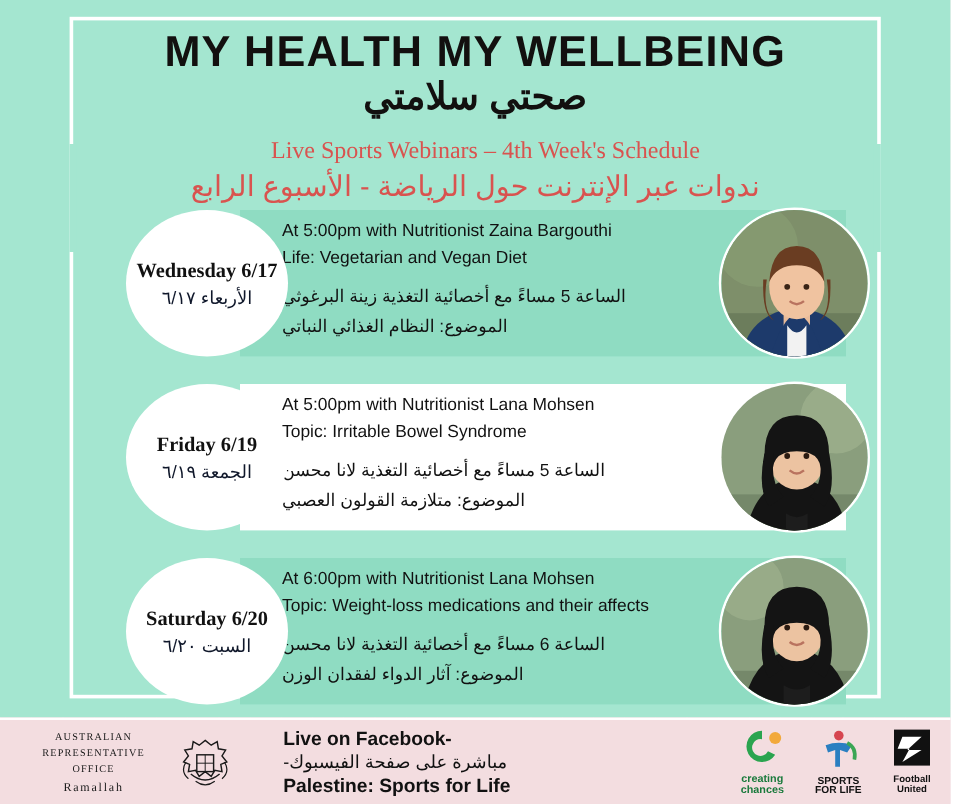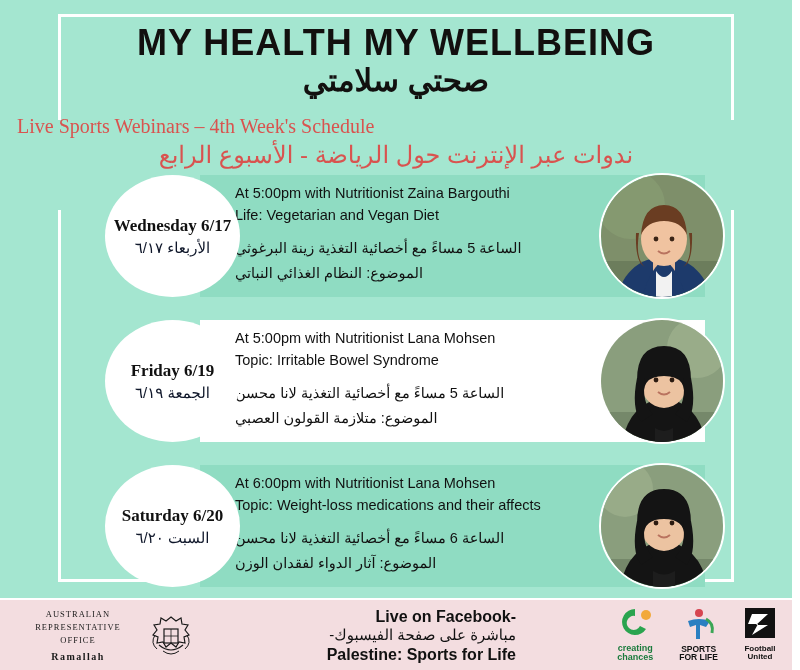--- a/index.html
+++ b/index.html
@@ -50,21 +50,21 @@
   .title-ar{
     position:absolute; left:0; right:0; top:62px;
     text-align:center;
     font-size:31px;
     font-weight:bold;
     color:#12100f;
     direction:rtl;
   }
   .subtitle{
     position:absolute; left:0; right:0; top:115px;
-    text-align:left;
+    text-align:center;
     font-size:20px;
     color:#d9534f;
     font-family:"Liberation Serif", serif;
     padding-left:17px;
   }
   .subtitle-ar{
     position:absolute; left:0; right:0; top:141px;
     text-align:center;
     font-size:24px;
     color:#d9534f;
@@ -162,28 +162,28 @@
   }
   .aus-text{
     font-family:"Liberation Serif", serif;
     font-size:8.5px;
     letter-spacing:1px;
     color:#1a1a1a;
     line-height:1.5;
     text-align:center;
     width:120px;
   }
-  .aus-text .ram{ font-size:10px; letter-spacing:1.5px; margin-top:2px;font-weight:bold; }
+  .aus-text .ram{ font-size:10px; letter-spacing:1.5px; margin-top:2px; }
   .coa{ width:52px; height:50px; }
 
   .fb-block{
     position:absolute;
-    left:216px; top:10px;
+    left:236px; top:10px;
     width:300px;
-    text-align:right;
+    text-align:left;
   }
   .fb-ar{
     font-size:15px;
     color:#111;
     direction:rtl;
     display:inline-block;
   }
   .fb-en{
     font-size:16px;
     font-weight:bold;

